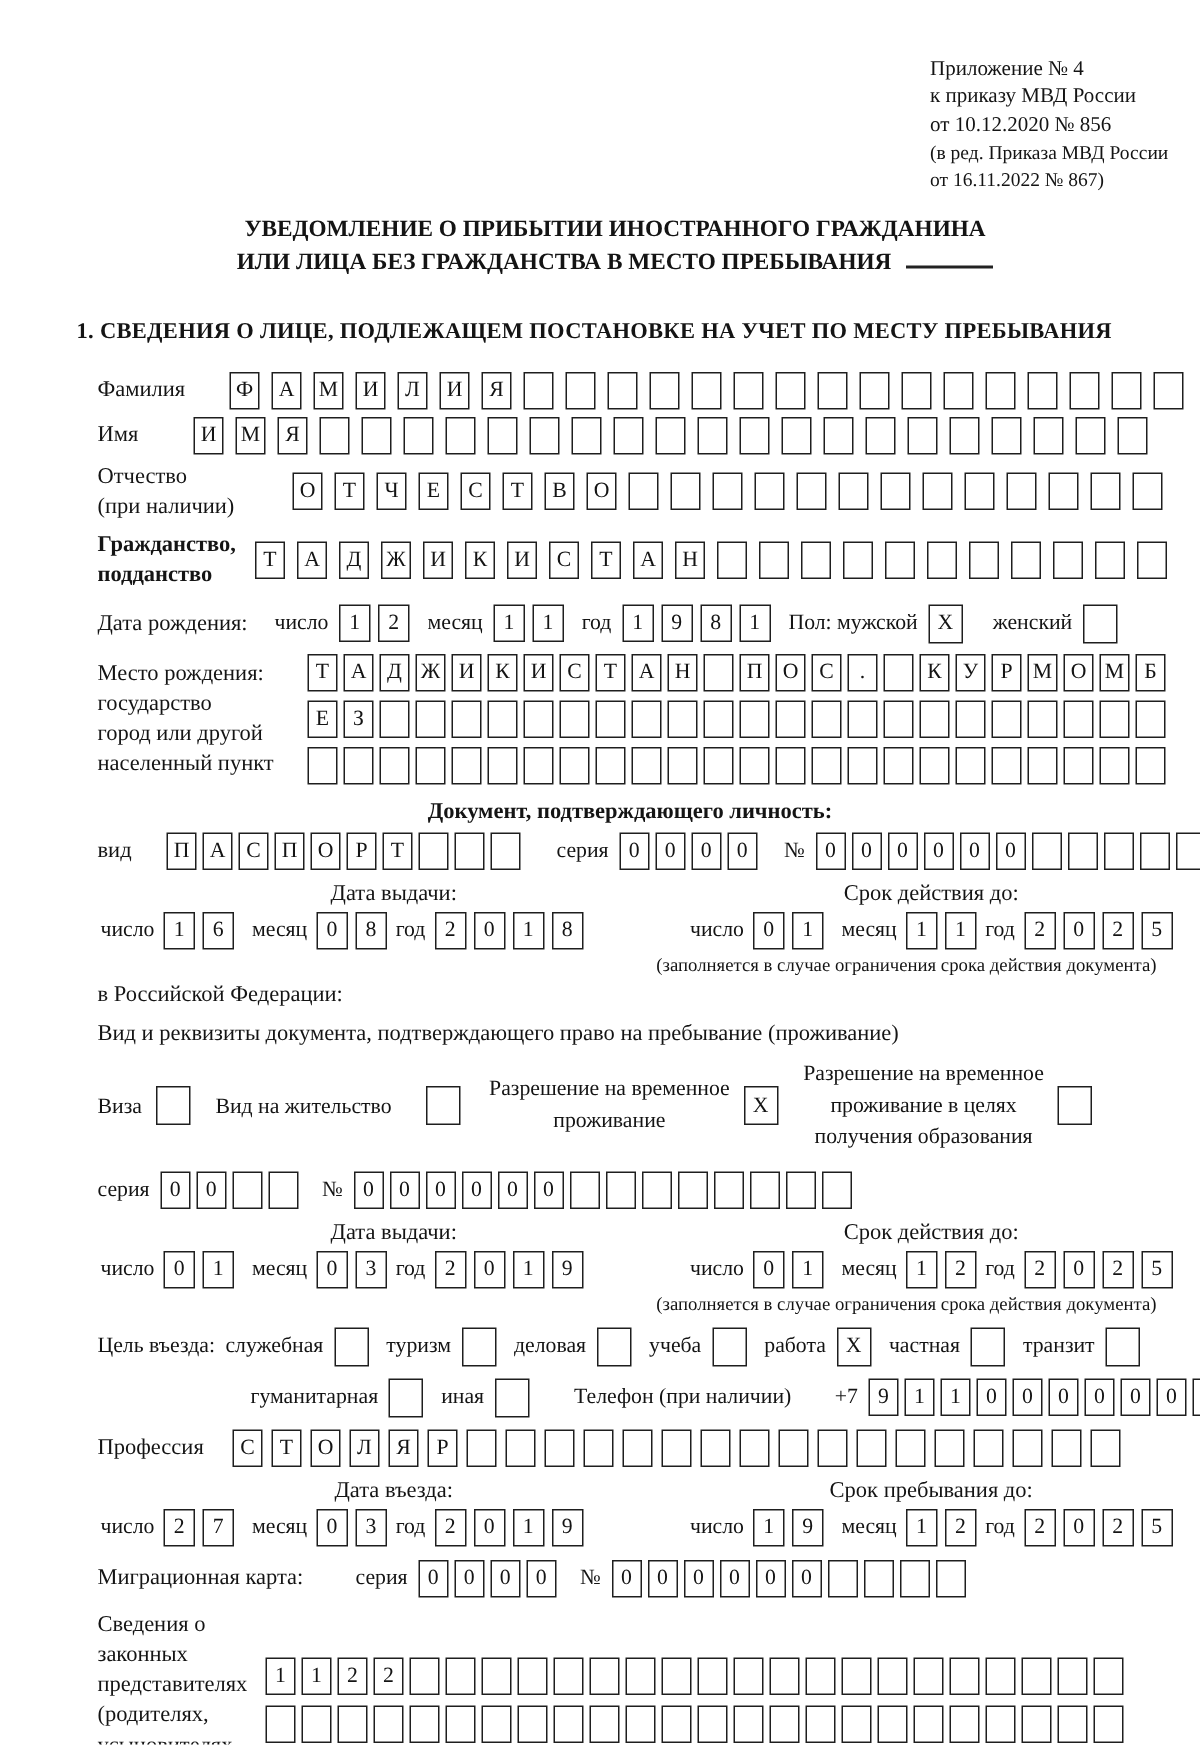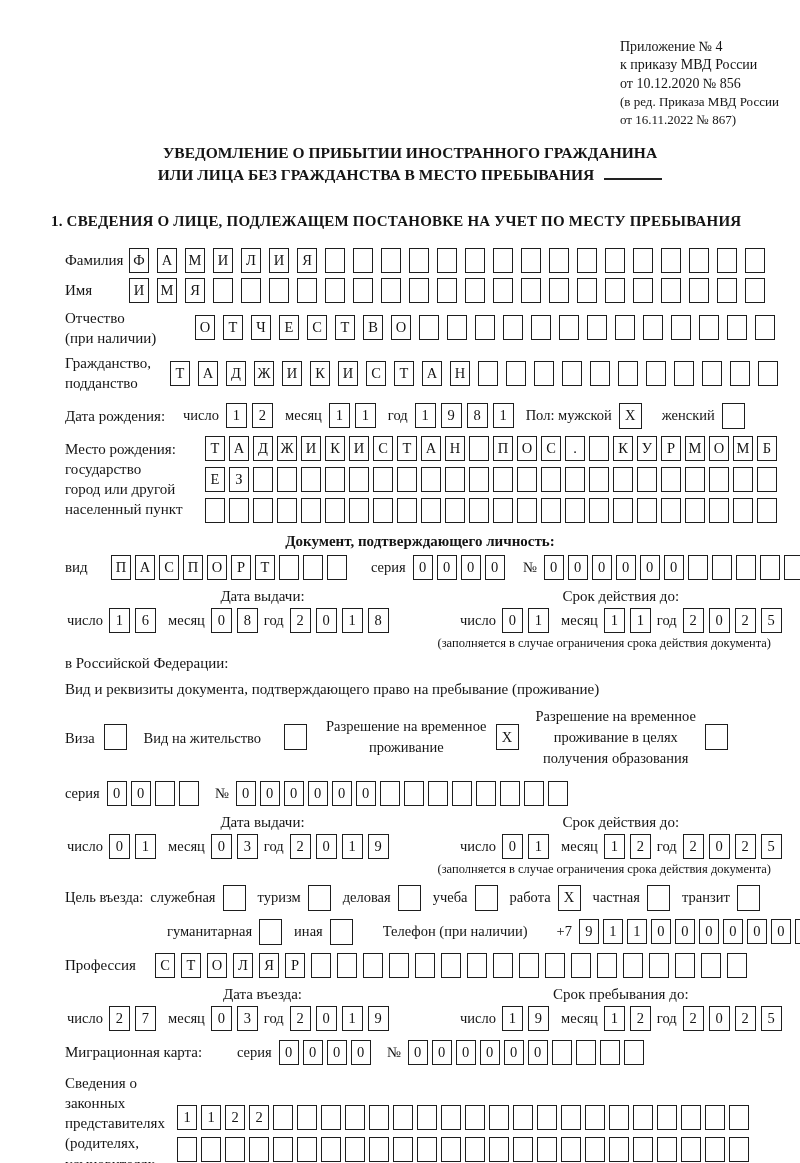--- a/index.html
+++ b/index.html
@@ -32,23 +32,23 @@
   .cell {
     flex: none; display: inline-flex; align-items: center; justify-content: center;
     width: 20px; height: 25px; border: 1.8px solid #1e1e1e; box-sizing: border-box;
     font-size: 14.5px; background: #fff;
   }
   .boxes.wide  { gap: 8px; }
   .boxes.tight { gap: 4px; }
   .boxes.date  { gap: 5px; }  .boxes.date .cell { width: 21px; }
   .boxes.cb .cell { width: 23px; height: 26px; }
 
-  .w64  { width: 64px; }  .w105 { width: 105px; }  .w130 { width: 130px; }
+  .w64  { width: 64px; }  .w105 { width: 105px; font-weight: bold; }  .w130 { width: 130px; }
   .w140 { width: 140px; } .w90  { width: 90px; }   .w112 { width: 112px; }
-  .mt18 { margin-top: 18px; }
+  .mt18 { margin-top: 18px; gap: 24px; }
 
   .rows-col { display: flex; flex-direction: column; gap: 6px; }
 
   .doc-header { text-align: center; font-weight: bold; font-size: 15px; margin-top: 10px; }
 
   
   .date-pair { display: flex; margin-top: 8px; }
   .dg-left  { width: 395px; flex: none; }
   .dg-right { flex: 1; }
   .date-head { text-align: center; font-size: 15px; margin-bottom: 3px; }

